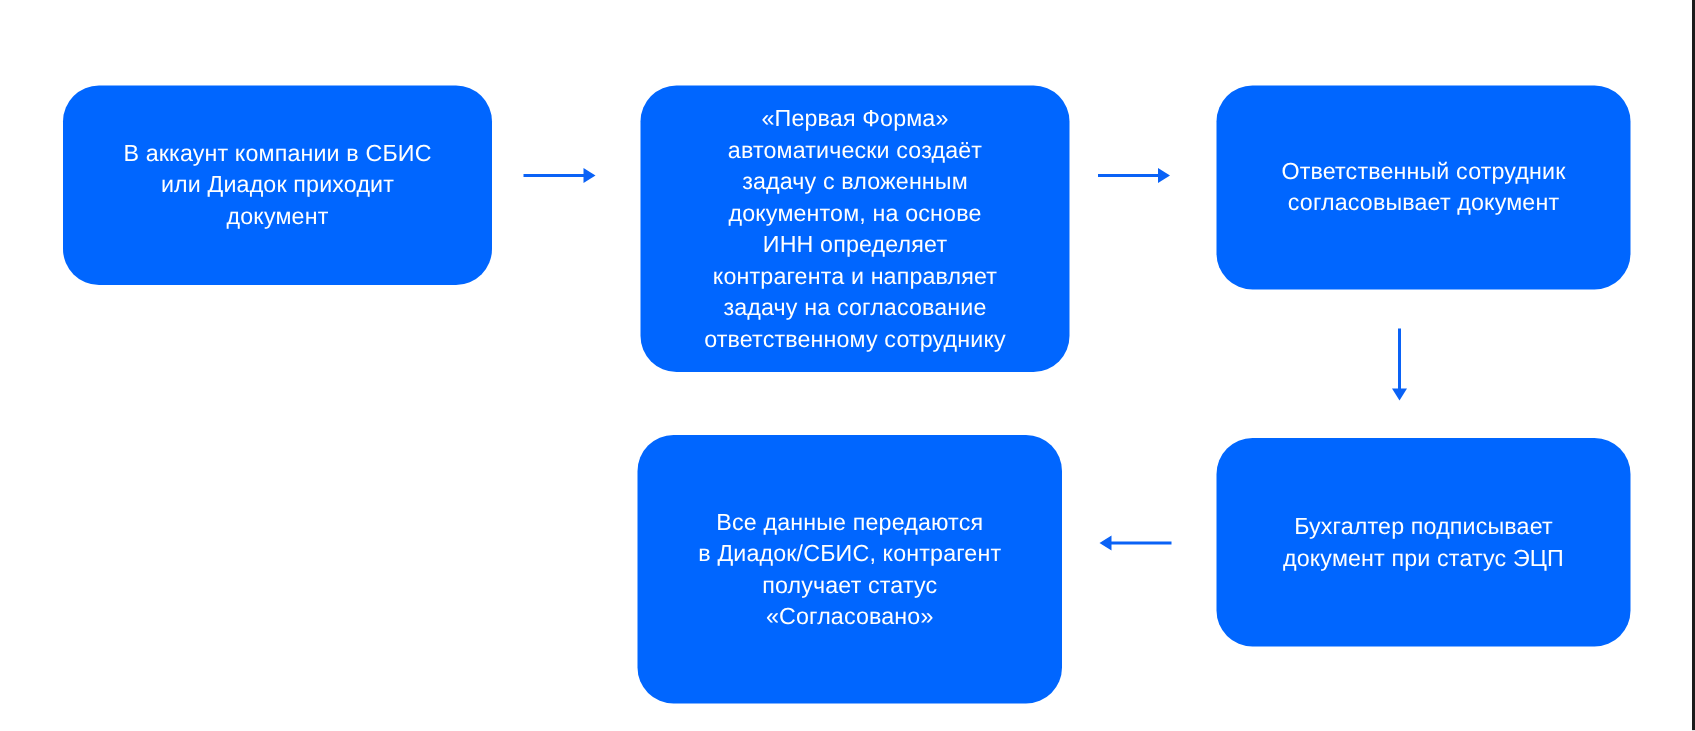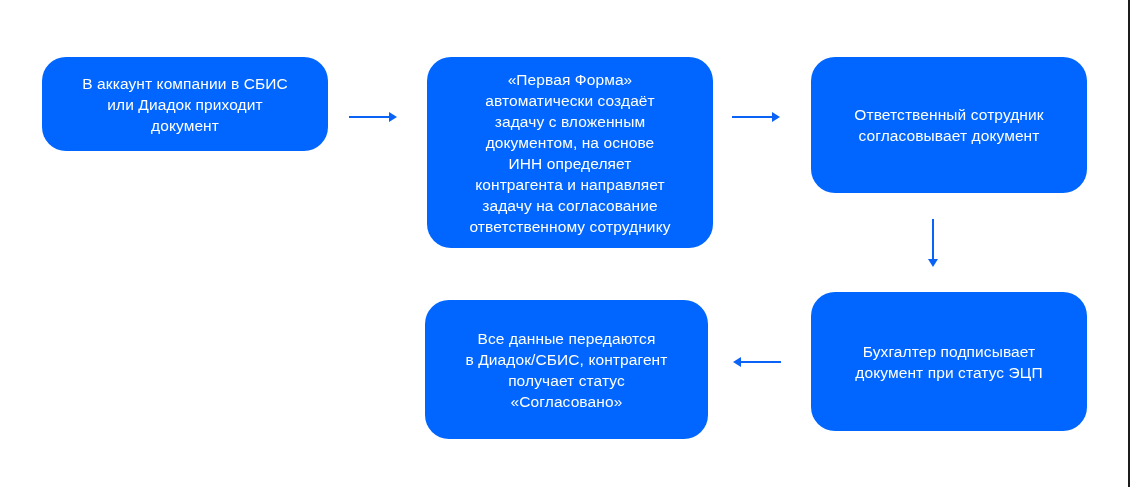--- a/index.html
+++ b/index.html
@@ -33,25 +33,25 @@
   .node-text {
     color: var(--node-text);
     font-size: 15.5px;
     font-weight: 500;
     line-height: 21px;
     text-align: center;
     white-space: pre-line;
     letter-spacing: 0.1px;
   }
   
-  #node1 { left: 42px;  top: 57px;  width: 286px; height: 94px; }
+  #node1 { left: 42px;  top: 57px;  width: 286px; height: 133px; }
   #node2 { left: 427px; top: 57px;  width: 286px; height: 191px; }
   #node3 { left: 811px; top: 57px;  width: 276px; height: 136px; }
   #node4 { left: 811px; top: 292px; width: 276px; height: 139px; } 
-  #node5 { left: 425px; top: 300px; width: 283px; height: 139px; } 
+  #node5 { left: 425px; top: 290px; width: 283px; height: 179px; } 
 
   
   .arrow { position: absolute; }
   .arrow .shaft { position: absolute; background: var(--arrow); }
   .arrow .head { position: absolute; width: 0; height: 0; }
 
   .arrow-h { height: 12px; }
   .arrow-h .shaft { top: 5px; height: 2px; }
   .arrow-v { width: 12px; }
   .arrow-v .shaft { left: 5px; width: 2px; }

